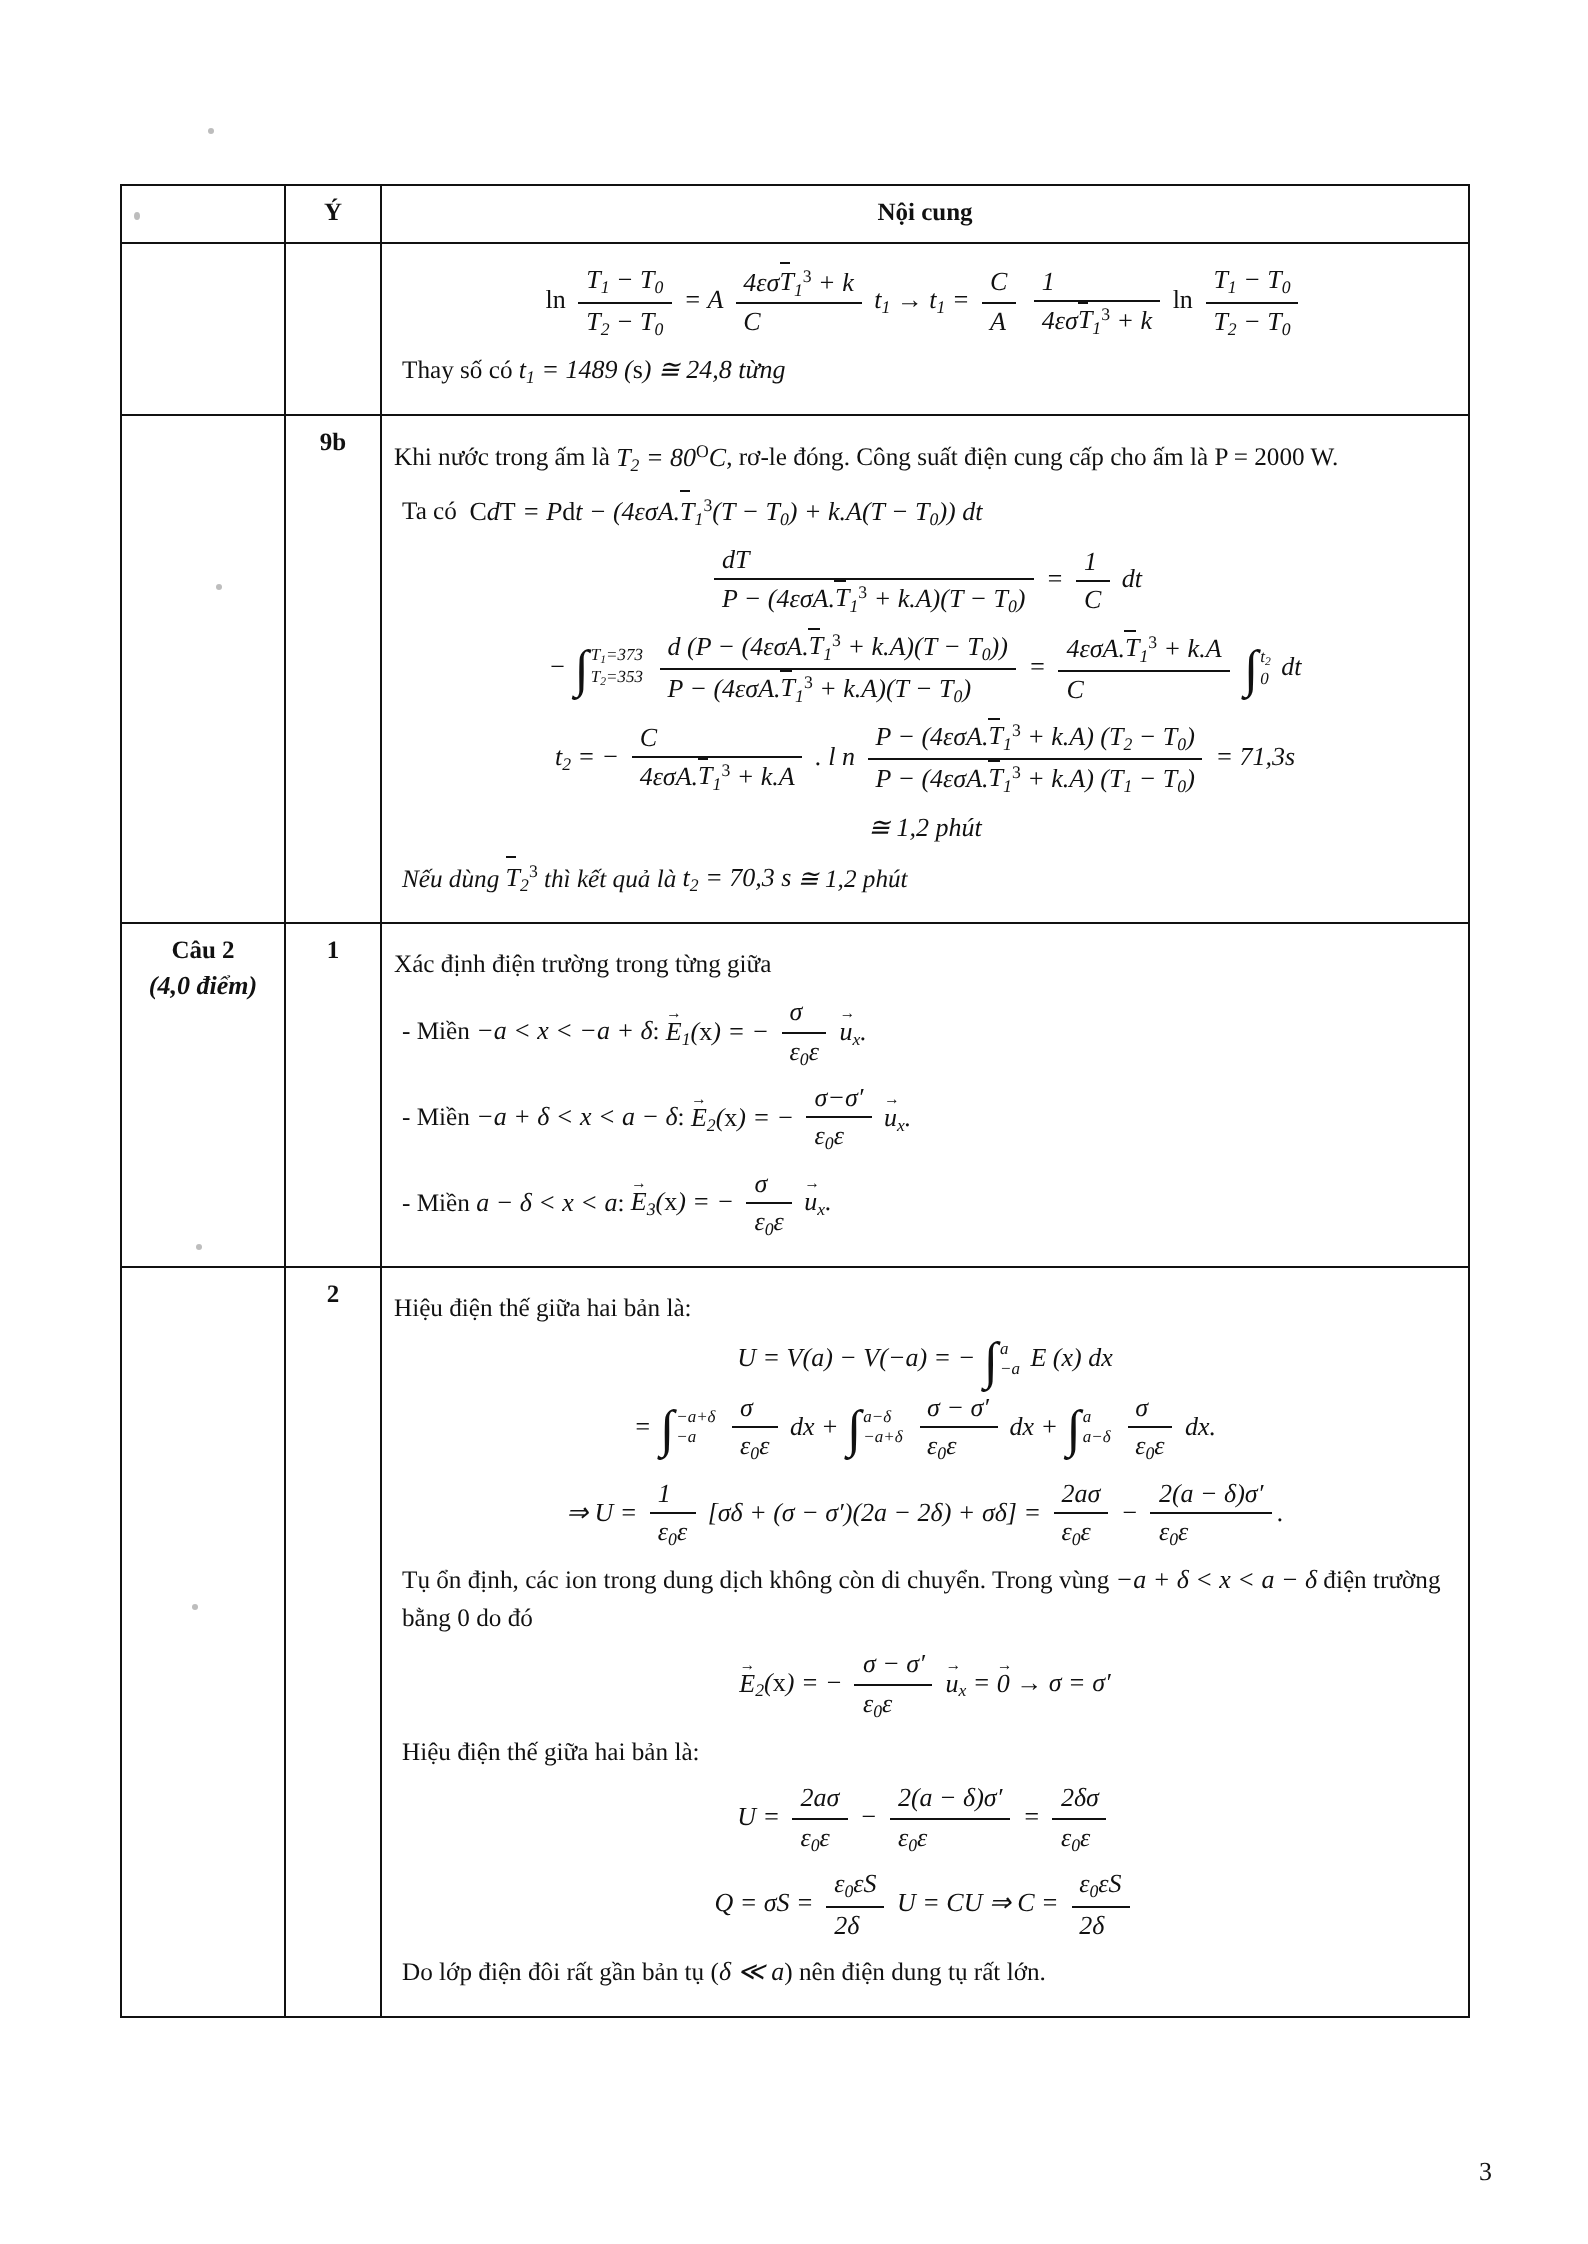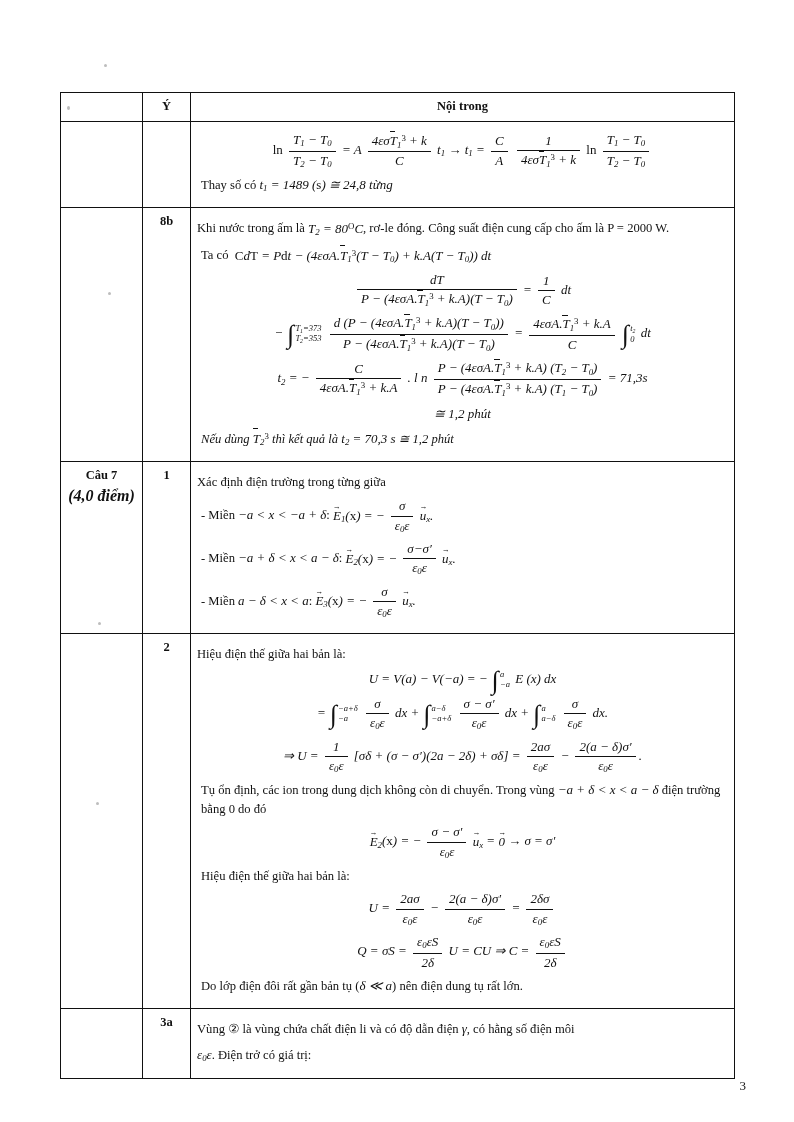--- a/index.html
+++ b/index.html
@@ -49,38 +49,38 @@
   .ccau{
     text-align:center;
     font-weight:bold;
     font-size:13px;
     font-style:normal;
   }
   .ccau .sub{
     display:block;
     font-style:italic;
     font-weight:bold;
-    font-size:16px;
+    font-size:13px;
   }
   .txt{font-size:12.6px;}
   .it{font-style:italic;}
   .ctr{text-align:center;}
   .blk{margin:6px 4px;}
   .blk.tight{margin:7px 0;}
   .math{
     font-family:"Liberation Serif", serif;
     font-style:italic;
     font-size:13px;
     white-space:nowrap;
   }
   .math .up{font-style:normal;}
   .frac{
     display:inline-block;
     vertical-align:middle;
-    text-align:center;
+    text-align:left;
     margin:0 3px;
   }
   .frac > .num{
     display:block;
     border-bottom:1px solid #111;
     padding:0 4px 1px 4px;
     line-height:1.25;
   }
   .frac > .den{
     display:block;
@@ -158,21 +158,21 @@
     <colgroup>
         <col class="c1">
         <col class="c2">
         <col class="c3">
       </colgroup>
 
     <tbody>
         <tr class="hdr">
       <td></td>
       <td>Ý</td>
-      <td>Nội trong</td>
+      <td>Nội cung</td>
     </tr>
 
     <tr>
       <td></td>
       <td class="cidx"></td>
       <td>
         <div class="blk ctr math">
           <span class="up">ln</span>
           <span class="frac"><span class="num">T<sub>1</sub> − T<sub>0</sub></span><span class="den">T<sub>2</sub> − T<sub>0</sub></span></span>
           = A
@@ -184,21 +184,21 @@
           <span class="frac"><span class="num">T<sub>1</sub> − T<sub>0</sub></span><span class="den">T<sub>2</sub> − T<sub>0</sub></span></span>
         </div>
         <div class="blk txt">
           Thay số có <span class="math">t<sub>1</sub> = 1489 (<span class="up">s</span>) ≅ 24,8 <span class="it">từng</span></span>
         </div>
       </td>
     </tr>
 
     <tr>
       <td></td>
-      <td class="cidx">8b</td>
+      <td class="cidx">9b</td>
       <td>
         <div class="blk tight txt">
           Khi nước trong ấm là <span class="math">T<sub>2</sub> = 80<sup>O</sup>C</span>, rơ-le đóng. Công suất điện cung cấp cho ấm là P = 2000 W.
         </div>
         <div class="blk txt">
           Ta có &nbsp;<span class="math"><span class="up">C</span>d<span class="up">T</span> = P<span class="up">d</span>t − (4εσA.<span class="bar">T</span><sub>1</sub><sup>3</sup>(T − T<sub>0</sub>) + k.A(T − T<sub>0</sub>)) dt</span>
         </div>
         <div class="blk ctr math">
           <span class="frac"><span class="num">dT</span><span class="den">P − (4εσA.<span class="bar">T</span><sub>1</sub><sup>3</sup> + k.A)(T − T<sub>0</sub>)</span></span>
           =
@@ -223,21 +223,21 @@
         </div>
         <div class="blk ctr math">≅ 1,2 phút</div>
         <div class="blk it txt">
           Nếu dùng <span class="math"><span class="bar">T</span><sub>2</sub><sup>3</sup></span> thì kết quả là <span class="math">t<sub>2</sub> = 70,3 s</span> ≅ 1,2 phút
         </div>
       </td>
     </tr>
 
     <tr>
       <td class="ccau">
-        <span>Câu 7</span>
+        <span>Câu 2</span>
         <span class="sub">(4,0 điểm)</span>
       </td>
       <td class="cidx">1</td>
       <td>
         <div class="blk tight txt">Xác định điện trường trong từng giữa</div>
         <div class="blk txt">
           - Miền <span class="math">−a &lt; x &lt; −a + δ</span>: <span class="math"><span class="vec">E</span><sub>1</sub>(<span class="up">x</span>) = −
           <span class="frac"><span class="num">σ</span><span class="den">ε<sub>0</sub>ε</span></span>
           <span class="vec">u</span><sub>x</sub>.</span>
         </div>
@@ -293,30 +293,18 @@
         <div class="blk ctr math">
           Q = σS = <span class="frac"><span class="num">ε<sub>0</sub>εS</span><span class="den">2δ</span></span>
           U = CU ⇒ C = <span class="frac"><span class="num">ε<sub>0</sub>εS</span><span class="den">2δ</span></span>
         </div>
         <div class="blk txt">
           Do lớp điện đôi rất gần bản tụ (<span class="math">δ ≪ a</span>) nên điện dung tụ rất lớn.
         </div>
       </td>
     </tr>
 
-    <tr>
-      <td></td>
-      <td class="cidx">3a</td>
-      <td>
-        <div class="blk tight txt">
-          Vùng ② là vùng chứa chất điện li và có độ dẫn điện <span class="math">γ</span>, có hằng số điện môi
-        </div>
-        <div class="blk tight txt">
-          <span class="math">ε<sub>0</sub>ε</span>. Điện trở có giá trị:
-        </div>
-      </td>
-    </tr>
 
   </tbody>
     </table>
 
   <div class="pn">3</div>
 </div>
 
 </body></html>

